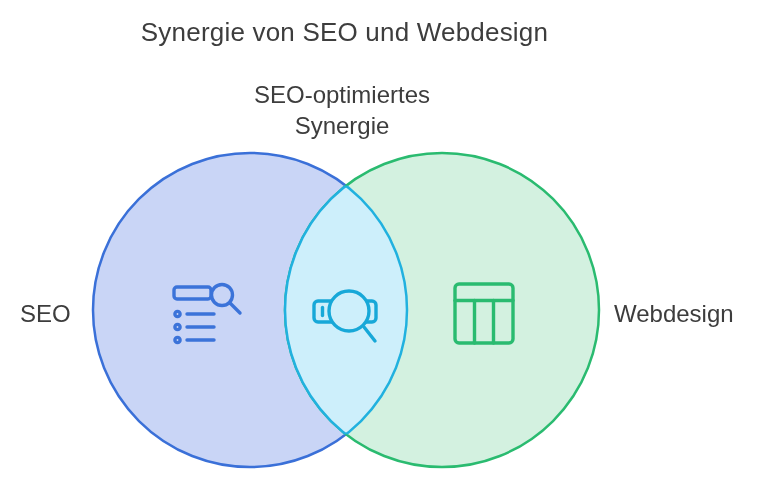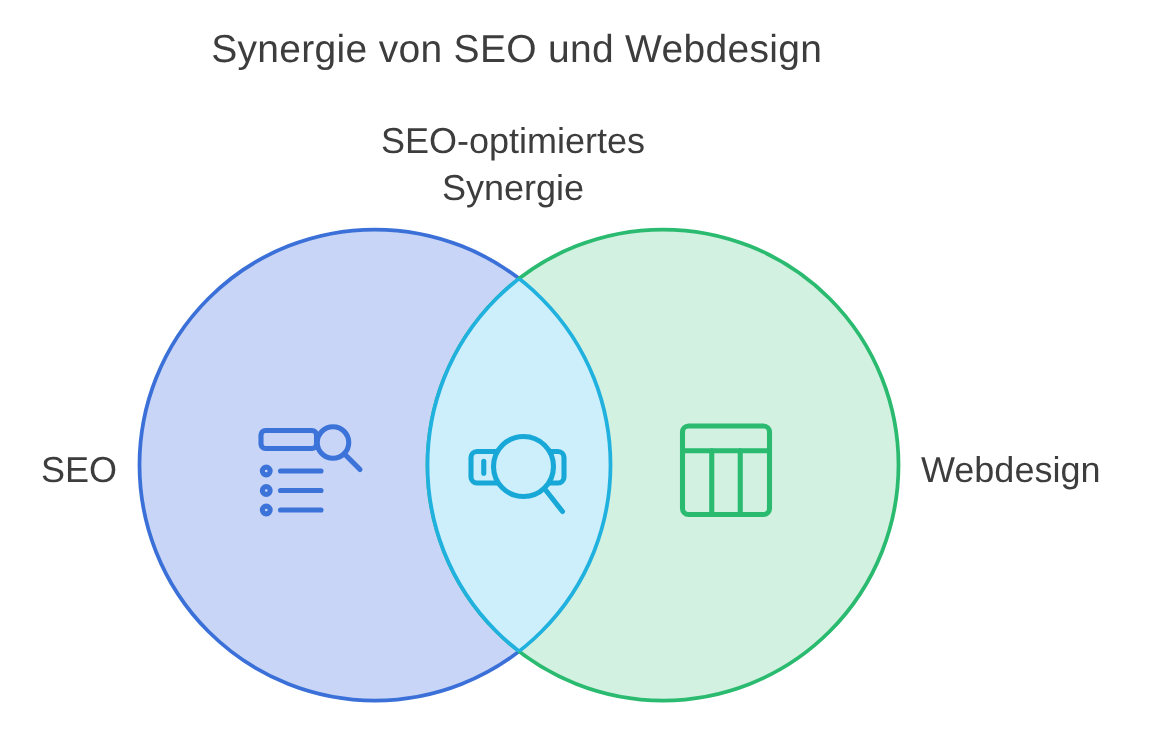--- a/index.html
+++ b/index.html
@@ -22,21 +22,21 @@
   .subtitle {
     position: absolute; left: 0; top: 79px; width: 684px;
     text-align: center;
     font-size: 24px; line-height: 31px; font-weight: 400;
     white-space: pre-line;
   }
   .side-label {
     position: absolute; top: 299px;
     font-size: 24px; line-height: 30px; font-weight: 400;
   }
-  .label-seo { left: 20px; width: 58px; text-align: right; }
+  .label-seo { left: 20px; width: 58px; text-align: left; }
   .label-web { left: 614px; width: 140px; text-align: left; }
 </style>
 </head>
 <body>
 
 <div class="stage">
 
   <div class="title">Synergie von SEO und Webdesign</div>
 
   <div class="subtitle">SEO-optimiertes

